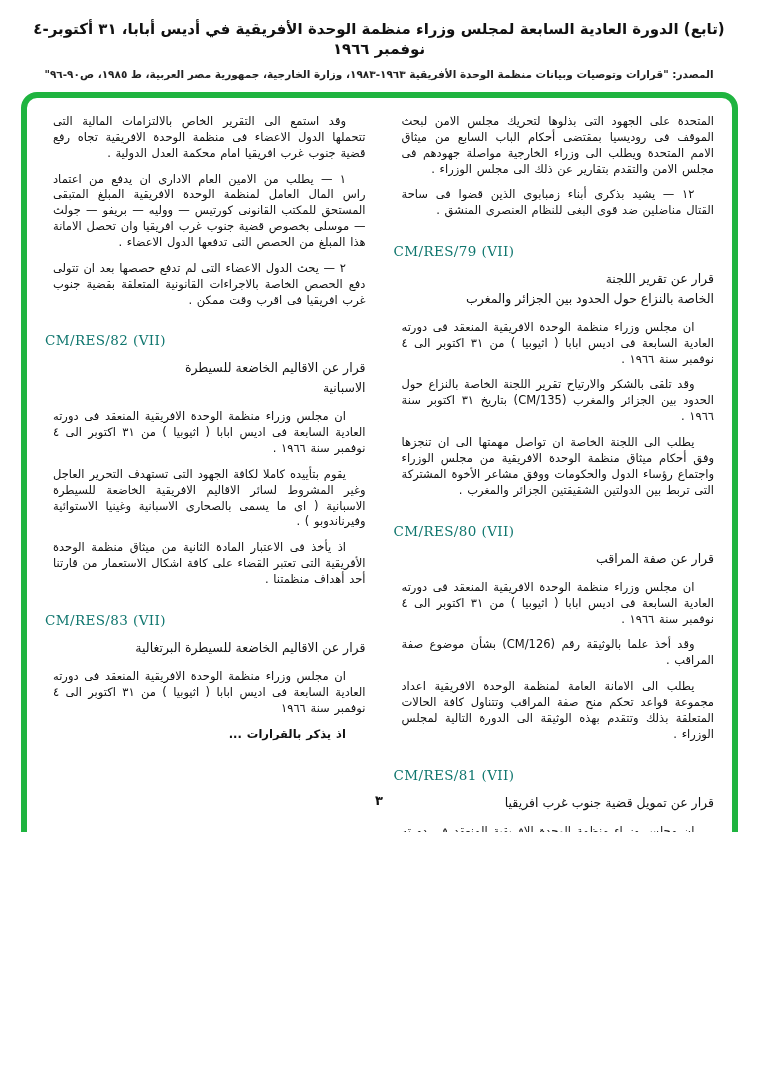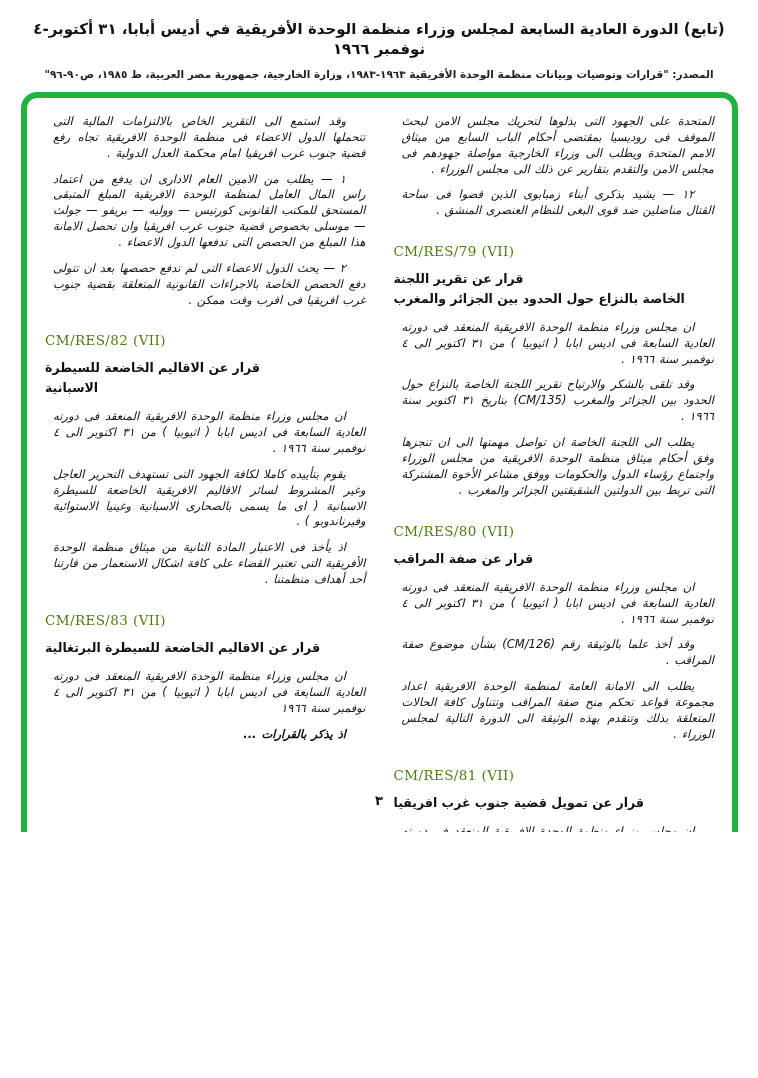--- a/index.html
+++ b/index.html
@@ -13,30 +13,30 @@
   .content-frame{
     position:absolute;left:21px;top:92px;width:717px;height:916px;
     border:6px solid #1fb440;border-radius:16px;box-sizing:border-box;
     padding:16px 18px 10px 18px;overflow:hidden;background:#fff;
   }
   .columns{display:flex;direction:rtl;gap:28px;height:100%;}
   .col{flex:1;min-width:0;direction:rtl;}
 
   .para{
     font-size:11.5px;line-height:1.38;text-align:justify;text-indent:1.7em;
-    margin:0 0 10px 8px;word-spacing:1px;font-style:italic;
+    margin:0 0 10px 8px;word-spacing:1px;
   }
   .para.no-indent{text-indent:0;}
   .para.bold{font-weight:bold;}
   .res-code{
     direction:ltr;text-align:left;font-family:"DejaVu Serif",serif;
-    font-size:13.5px;margin:24px 0 10px 0;letter-spacing:.4px;color:#4d7c0f;
+    font-size:13.5px;margin:24px 0 10px 0;letter-spacing:.4px;color:#0f766e;
   }
   .res-title{
-    text-align:left;font-weight:bold;font-size:12.5px;line-height:1.55;
+    text-align:right;font-weight:normal;font-size:12.5px;line-height:1.55;
     white-space:pre-line;margin:0 0 12px 0;text-indent:0;
   }
   .page-number{
     position:absolute;bottom:24px;left:0;right:0;text-align:center;
     font-size:13px;font-weight:bold;direction:rtl;
   }
 </style>
 </head>
 <body>
 

